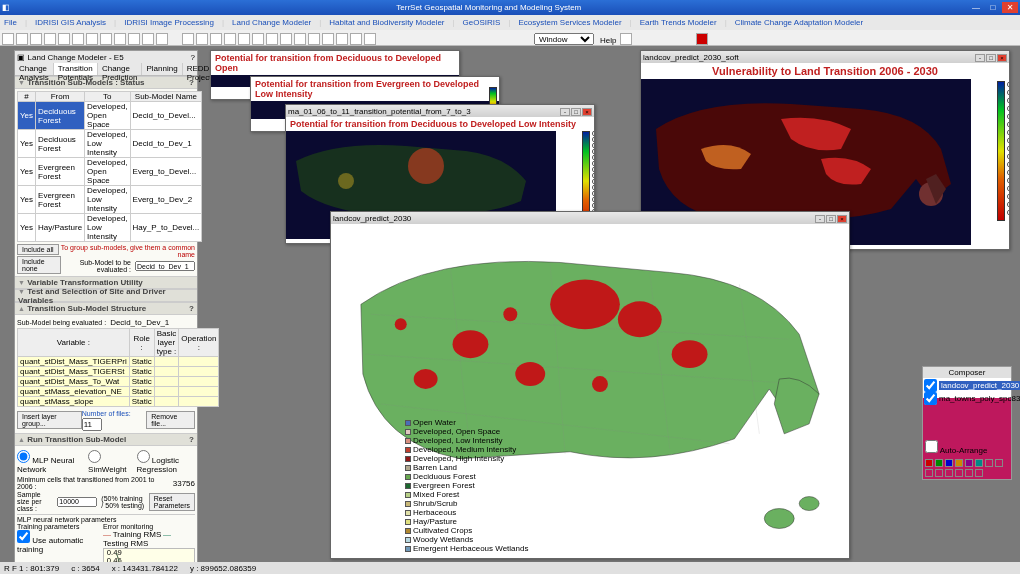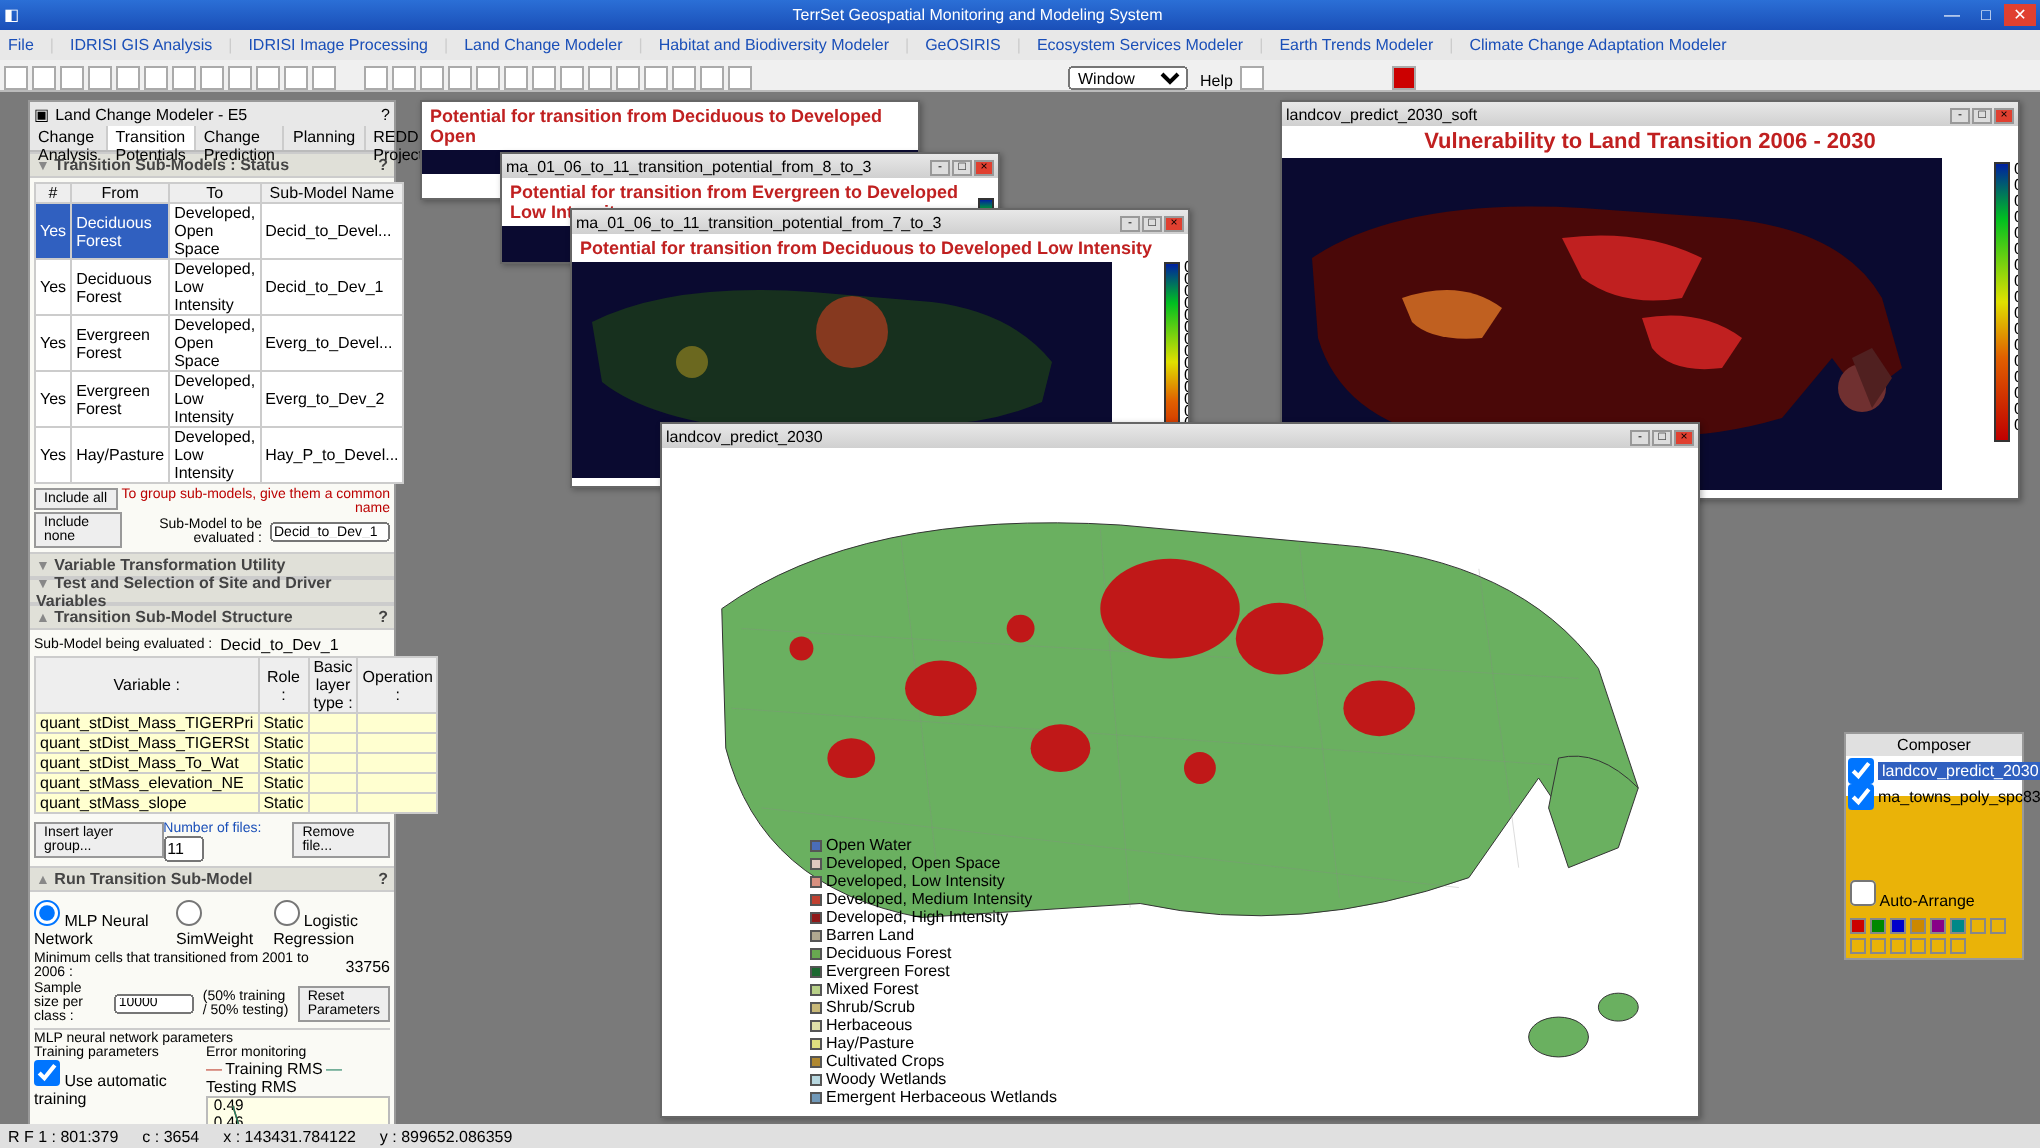--- a/index.html
+++ b/index.html
@@ -47,21 +47,21 @@
     .win .wbody { position: relative; overflow: hidden; }
     .maptitle { color: #c02020; font-weight: bold; font-size: 9px; padding: 2px 4px; }
     .mapimg { width: 100%; background: #0a0a30; position: relative; }
     .legend-strip { position: absolute; right: 2px; top: 24px; width: 8px; }
     .legend-strip .bar { width: 8px; height: 60px; background: linear-gradient(#0020a0, #00c020 20%, #e0e000 50%, #e06000 70%, #c00000); border: 1px solid #333; }
     .legend-strip .vals { position: absolute; left: 10px; top: 0; font-size: 6px; line-height: 6px; color: #000; }
     .legend-box { position: absolute; left: 0; bottom: 0; background: rgba(255,255,255,0); padding: 1px; }
     .legend-box div { font-size: 6px; display: flex; align-items: center; gap: 2px; }
     .legend-box .sw { width: 6px; height: 6px; display: inline-block; border: 1px solid #555; }
 
-    .composer { position: absolute; right: 8px; top: 320px; width: 90px; background: #eab308; border: 1px solid #999; }
+    .composer { position: absolute; right: 8px; top: 320px; width: 90px; background: #be185d; border: 1px solid #999; }
     .composer .chead { text-align: center; background: #e0e0e0; font-size: 8px; padding: 1px; }
     .composer .list { background: #fff; height: 20px; font-size: 7px; padding: 1px; }
     .composer .list div { display: flex; gap: 2px; align-items: center; }
     .composer .list .hl { background: #3060c0; color: #fff; }
     .composer .tools { padding: 2px; display: flex; flex-wrap: wrap; gap: 2px; }
     .composer .tools span { width: 8px; height: 8px; border: 1px solid #888; display: inline-block; }
   </style>
 </head>
 <body>
 
@@ -328,24 +328,20 @@
   </div>
 
   <div class="win" style="left:210px;top:4px;width:250px;height:50px">
     <div class="wbody" style="height:36px">
         <div class="maptitle">Potential for transition from Deciduous to Developed Open</div>
         <div class="mapimg" style="height:24px"></div>
       </div>
   </div>
 
   <div class="win" style="left:250px;top:30px;width:250px;height:56px">
-    <div class="whead">
-        <span>ma_01_06_to_11_transition_potential_from_8_to_3</span>
-        <div class="wctrls"><span>-</span><span>□</span><span class="wclose">×</span></div>
-      </div>
     <div class="wbody" style="height:42px">
         <div class="maptitle">Potential for transition from Evergreen to Developed Low Intensity</div>
         <div class="mapimg" style="height:30px"></div>
       <div class="legend-strip" style="top:10px">
           <div class="bar" style="height:30px"></div>
         </div>
     </div>
   </div>
 
   <div class="win" style="left:285px;top:58px;width:310px;height:140px">

